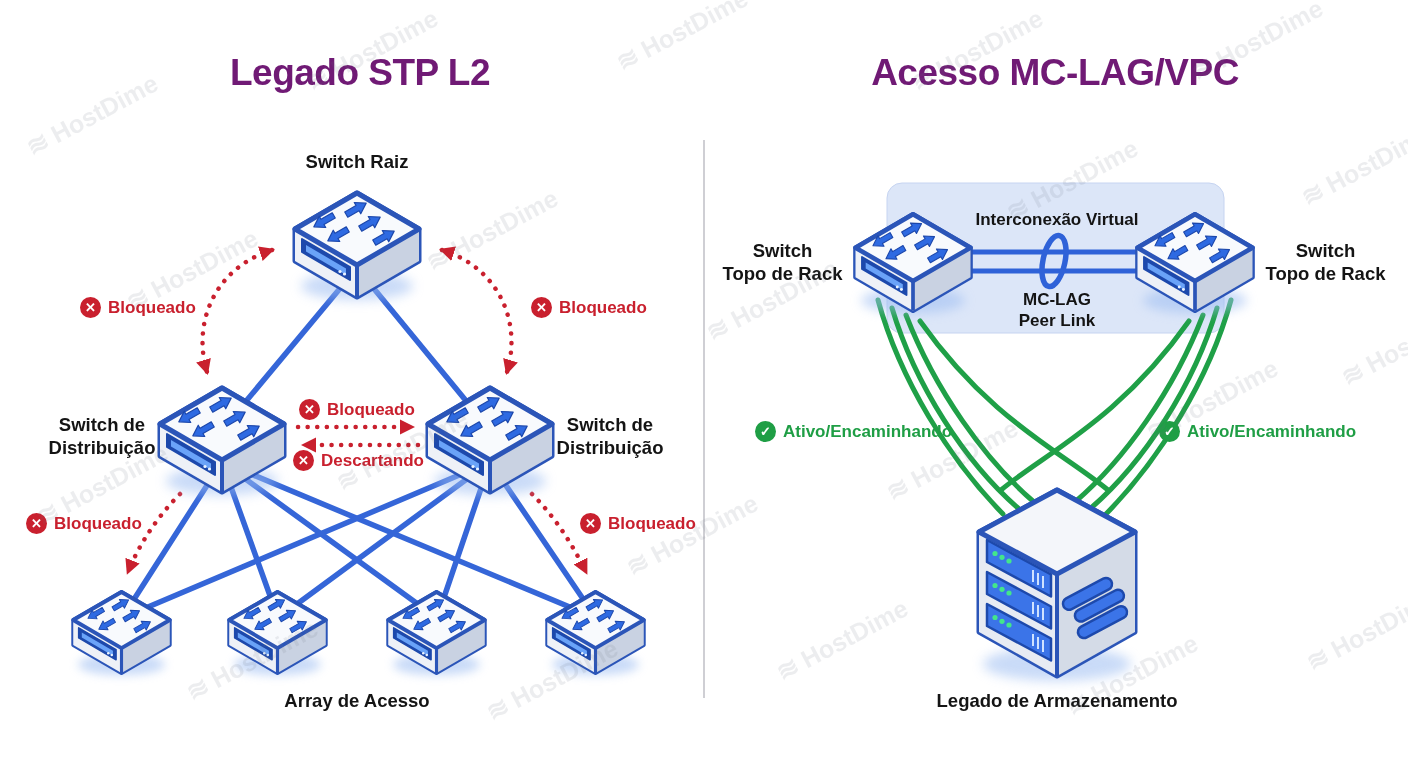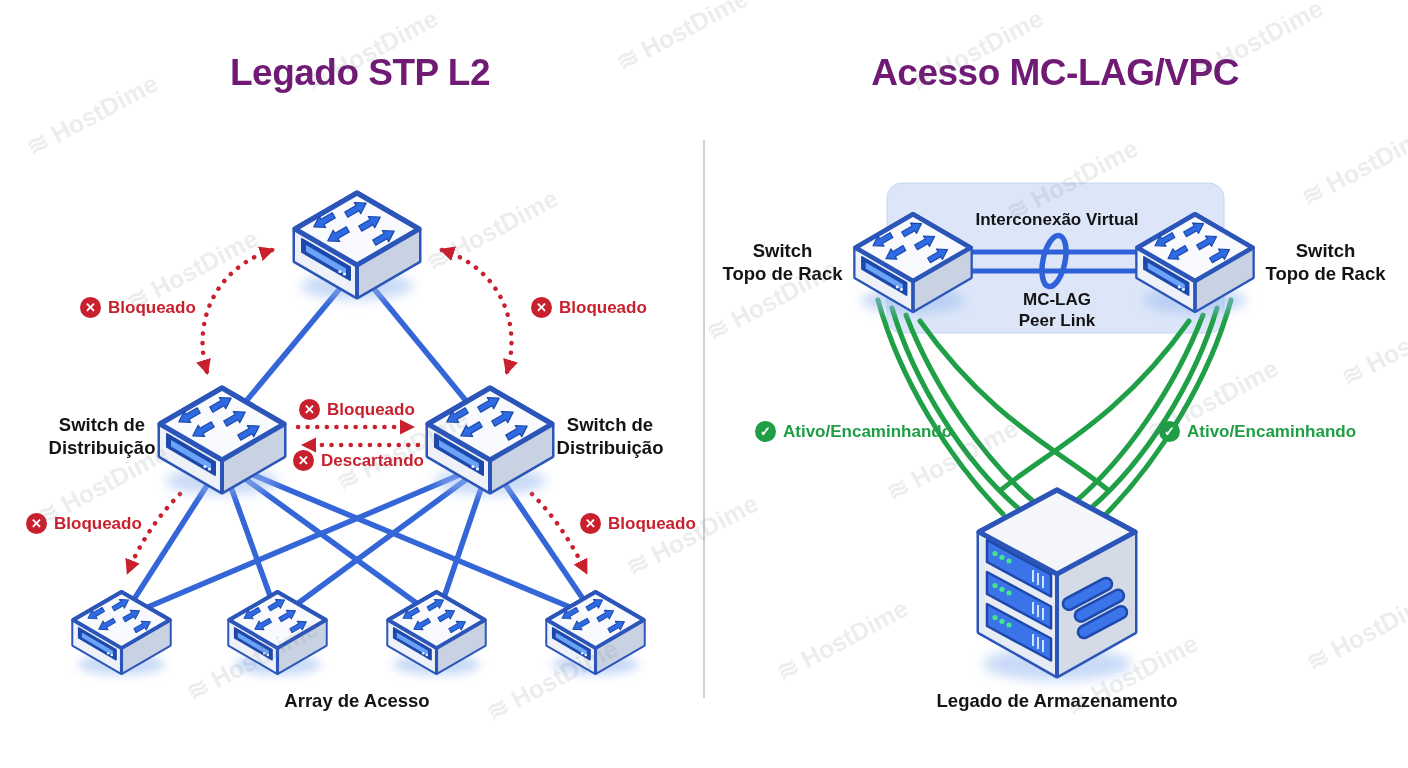--- a/index.html
+++ b/index.html
@@ -160,20 +160,21 @@
     <ellipse cx="1054" cy="261" rx="11" ry="26" fill="none" stroke="#2f62d8" stroke-width="5.5" transform="rotate(12 1054 261)"></ellipse>
 
     <use href="#storage" x="967" y="482" width="180" height="200"></use>
   </svg>
 
   <div class="divider"></div>
 
   <div class="title" style="left:140px;top:52px;width:440px;">Legado STP L2</div>
   <div class="title" style="left:830px;top:52px;width:450px;">Acesso MC-LAG/VPC</div>
 
+  <div class="lbl node-lbl" style="left:257px;top:150px;width:200px;">Switch Raiz</div>
 
   <div class="lbl node-lbl" style="left:12px;top:413px;width:180px;">
     <span class="line">Switch de</span>
     <span class="line">Distribuição</span>
   </div>
   <div class="lbl node-lbl" style="left:520px;top:413px;width:180px;">
     <span class="line">Switch de</span>
     <span class="line">Distribuição</span>
   </div>
 

